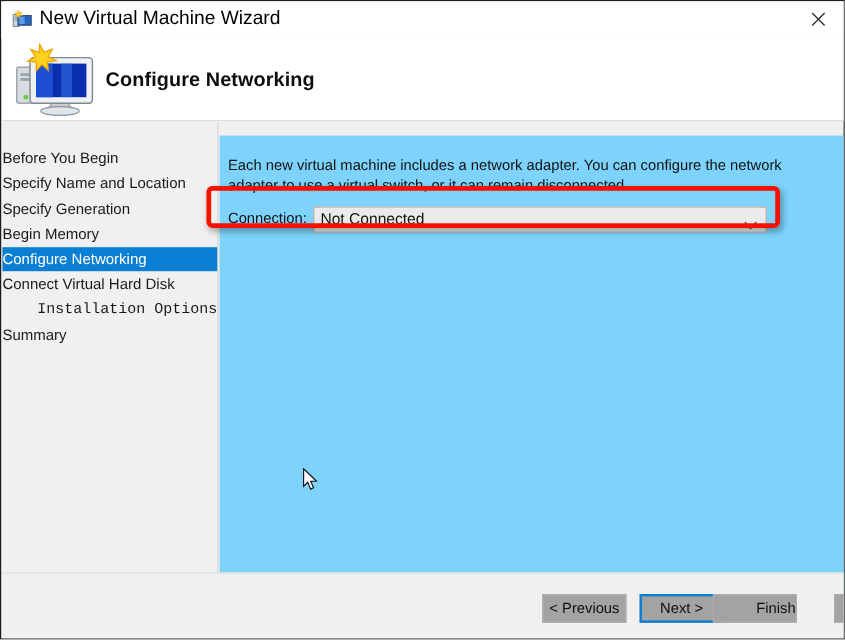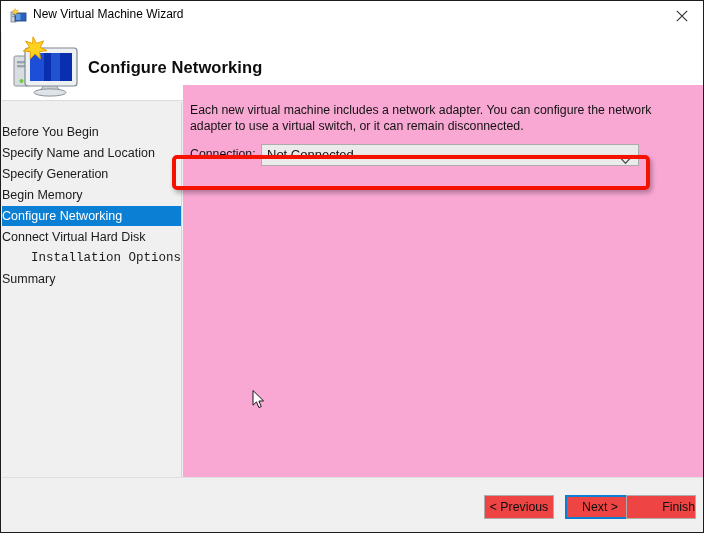--- a/index.html
+++ b/index.html
@@ -32,21 +32,21 @@
     box-sizing: border-box;
   }
   .titlebar-icon {
     position: absolute;
     left: 9px; top: 7px;
     width: 17px; height: 17px;
   }
   .titlebar-text {
     position: absolute;
     left: 32px; top: 6px;
-    font-size: 12px;
+    font-size: 16px;
     color: #000000;
     white-space: nowrap;
   }
   .close-button {
     position: absolute;
     right: 0; top: 0;
     width: 46px; height: 30px;
     display: flex;
     align-items: center;
     justify-content: center;
@@ -102,24 +102,24 @@
   }
   .nav-item.indented { padding-left: 29px; }
   .nav-item.selected {
     background: #0b7fd4;
     color: #ffffff;
   }
 
   
   .content {
     position: absolute;
-    left: 182px; top: 84px;
+    left: 182px; top: 112px;
     width: 521px;
     height: 407px;
-    background: #f9a8d4;
+    background: #7dd3fc;
   }
   .desc {
     position: absolute;
     left: 7px; top: 17px;
     width: 482px;
     font-size: 12.3px;
     color: #121212;
     line-height: 16px;
   }
   .field-row {
@@ -179,31 +179,30 @@
     height: 55px;
     background: #f0f0f0;
     border-top: 1px solid #dfdfdf;
     box-sizing: border-box;
   }
   .btn {
     position: absolute;
     top: 17px;
     width: 70px;
     height: 24px;
-    background: #ef4444;
+    background: #a3a3a3;
     border: 1px solid #adadad;
     box-sizing: border-box;
     font-family: "Liberation Sans", sans-serif;
     font-size: 12.3px;
     color: #0f0f0f;
     text-align: center;
     line-height: 22px;
     cursor: default;
     padding: 0;
-    margin-left: 32px;
   }
   .btn.default {
     border: 2px solid #0b7fd4;
     line-height: 20px;
   }
   #btn-previous { left: 450px; }
   #btn-next     { left: 531px; }
   #btn-finish   { left: 592px; text-align: right; }
   #btn-cancel   { left: 693px; }
 

